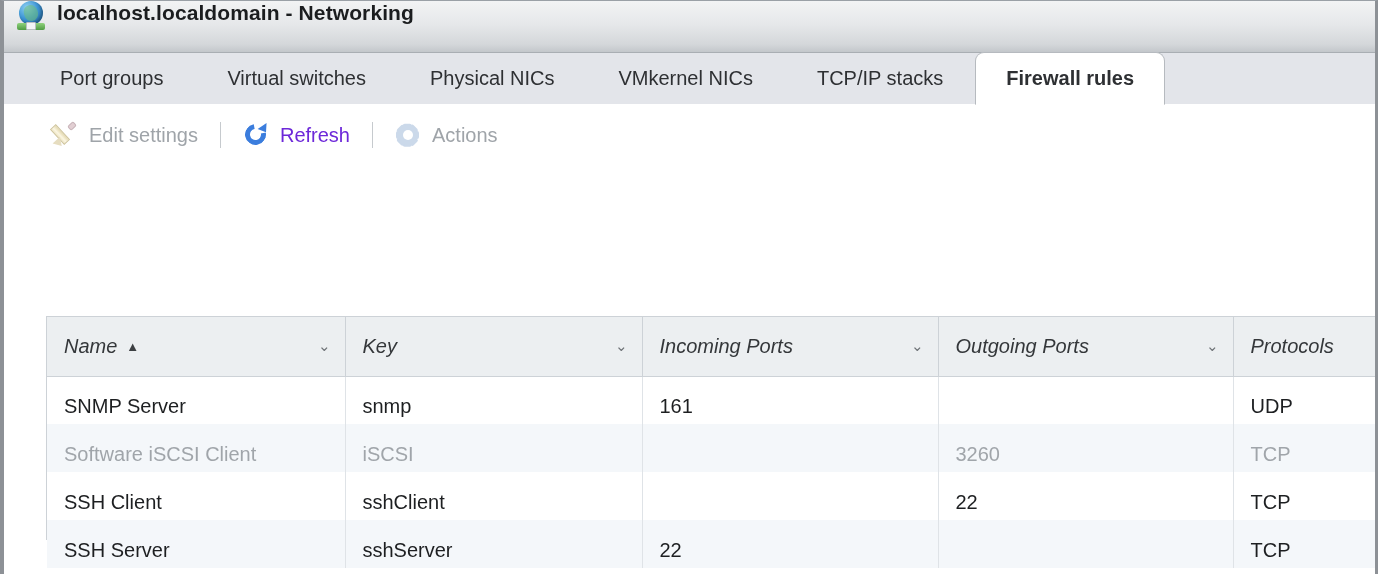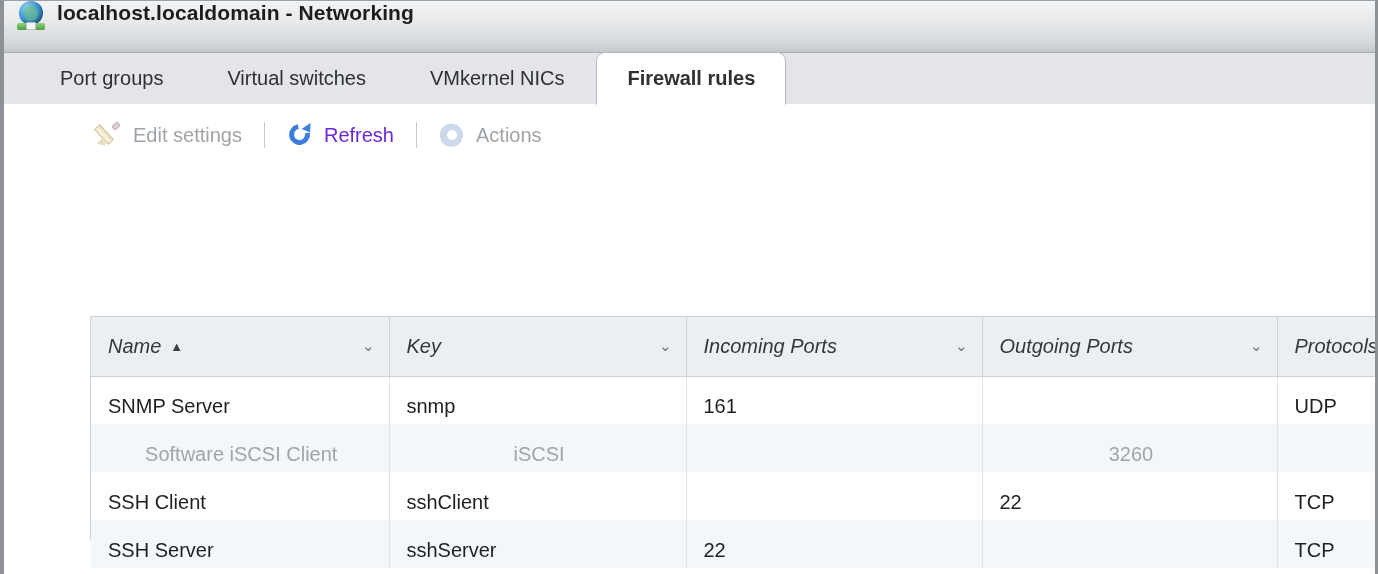--- a/index.html
+++ b/index.html
@@ -83,21 +83,21 @@
     background: #ffffff;
     font-weight: bold;
     border: 1px solid #b6babf;
     border-bottom: 1px solid #ffffff;
     border-radius: 9px 9px 0 0;
     z-index: 3;
     padding: 0 30px;
   }
 
   
-  .content { background: #ffffff; height: 457px; position: relative; margin-left: 44px; }
+  .content { background: #ffffff; height: 457px; position: relative; }
 
   .toolbar {
     display: flex; align-items: center;
     height: 62px; padding-left: 48px;
   }
   .tbitem {
     display: flex; align-items: center;
     font-size: 20px; color: #9fa4a9;
     white-space: nowrap;
   }
@@ -209,21 +209,21 @@
     height: 48px;
     border-right: 1px solid #dfe3e7;
     font-size: 20px; color: #1d1f21;
     padding: 12px 14px 0 17px;
     vertical-align: middle;
     white-space: nowrap;
     overflow: hidden;
   }
   tr.row-even td { background: #ffffff; }
   tr.row-odd  td { background: #f4f7fa; }
-  tr.disabled td { color: #a0a5aa; text-align: center; }
+  tr.disabled td { color: #a0a5aa; }
 
   
   col.c-name { width: 298px; }
   col.c-key  { width: 297px; }
   col.c-in   { width: 296px; }
   col.c-out  { width: 295px; }
   col.c-prot { width: 234px; }
 </style>
 </head>
 <body>
@@ -241,21 +241,27 @@
   </div>
 
   <div class="tabstrip">
     <div class="tab">
       <span>Port groups</span>
     </div>
     <div class="tab">
       <span>Virtual switches</span>
     </div>
     <div class="tab">
+      <span>Physical NICs</span>
+    </div>
+    <div class="tab">
       <span>VMkernel NICs</span>
+    </div>
+    <div class="tab">
+      <span>TCP/IP stacks</span>
     </div>
     <div class="tab active">
       <span>Firewall rules</span>
     </div>
   </div>
 
   <div class="content">
 
     <div class="toolbar">
 

